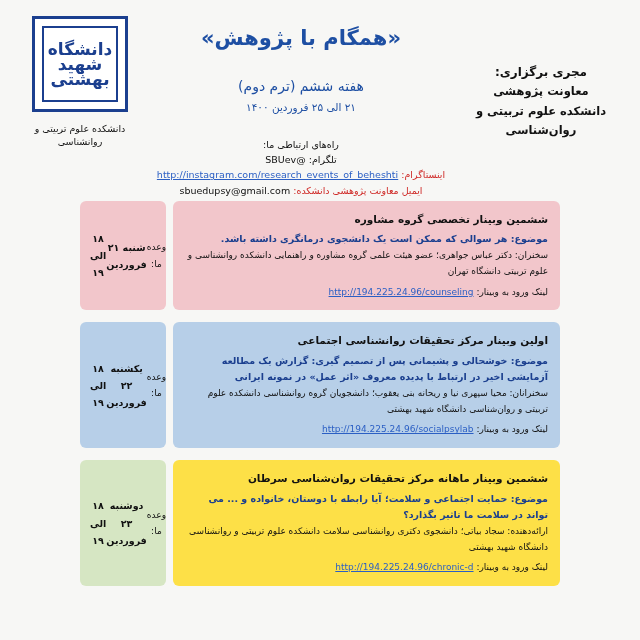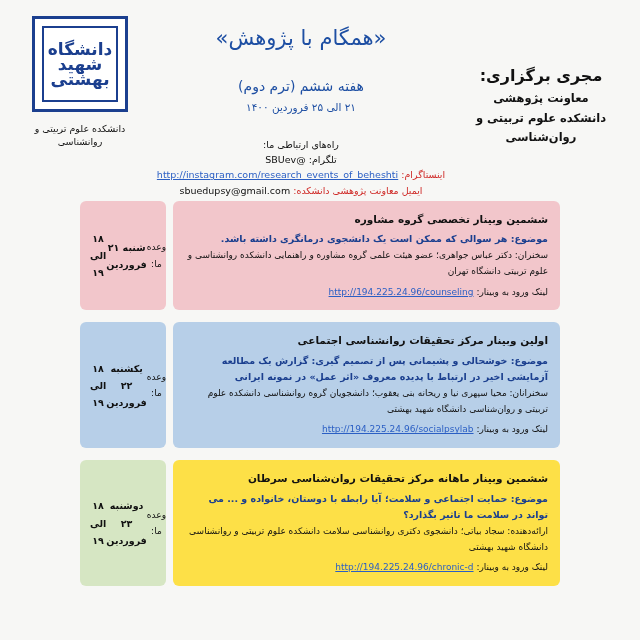--- a/index.html
+++ b/index.html
@@ -75,21 +75,21 @@
   }
 
   .title-block {
     flex: 1 1 auto;
     text-align: center;
     padding-top: 16px;
   }
   .main-title {
     color: #1e4fa3;
     font-size: 21px;
-    font-weight: normal;
+    font-weight: bold;
     letter-spacing: 0px;
   }
   .sub-title {
     color: #1e4fa3;
     font-size: 14px;
     margin-top: 28px;
   }
   .sub-title2 {
     color: #1e4fa3;
     font-size: 10.5px;
@@ -121,21 +121,21 @@
   }
 
   .org-block {
     width: 170px;
     flex: 0 0 170px;
     text-align: center;
     padding-top: 52px;
     line-height: 1.7;
   }
   .org-line1 {
-    font-size: 16px;
+    font-size: 12px;
     color: #111;
     font-weight: bold;
   }
   .org-line2 {
     font-size: 11.5px;
     color: #111;
     font-weight: bold;
   }
   .org-line3 {
     font-size: 11.5px;

